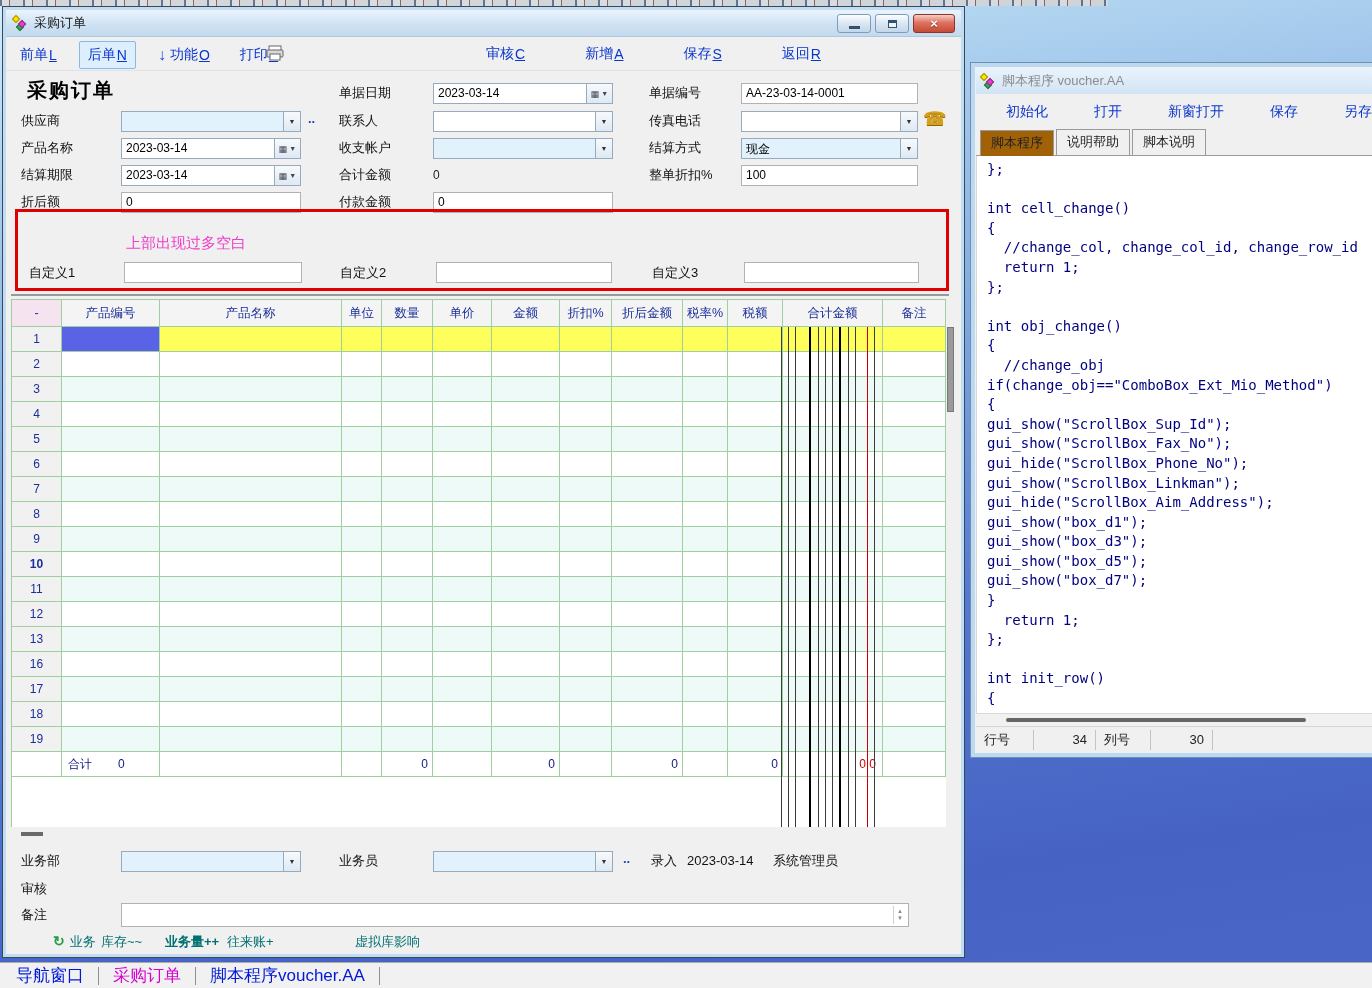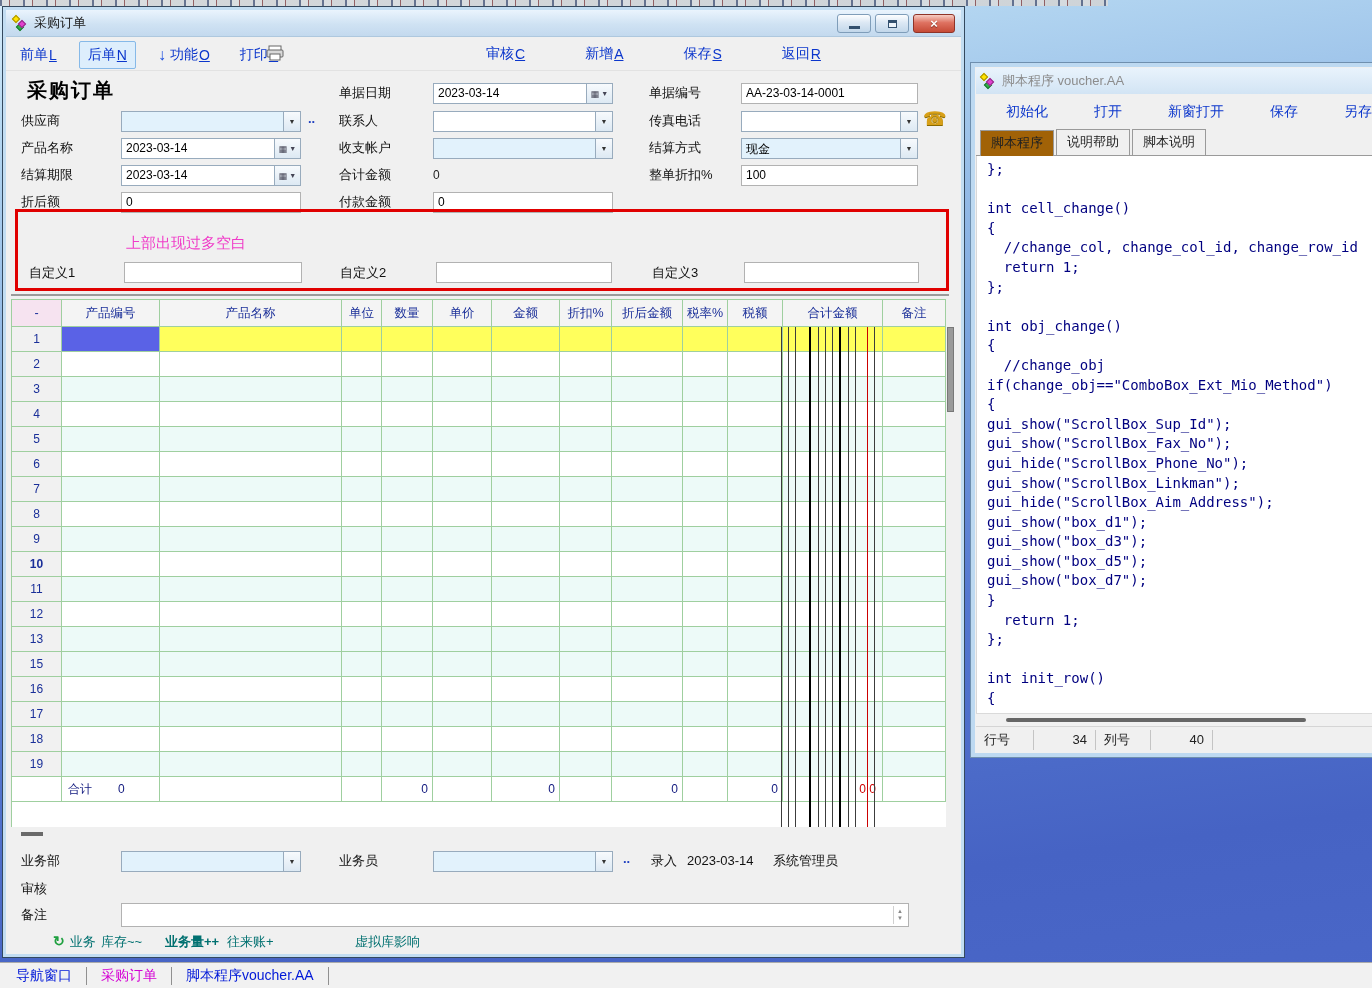--- a/index.html
+++ b/index.html
@@ -95,21 +95,21 @@
   .tab.active{background:#a16207;top:1px}
   .scode{flex:1;background:#fff;border-left:1px solid #d8d8d8;padding:4px 0 0 10px;overflow:hidden}
   .cl{white-space:pre;font-family:"DejaVu Sans Mono",monospace;font-size:14px;line-height:19.6px;color:#000080}
   .hscroll{height:13px;background:#f1f1f1;border-top:1px solid #dadada;flex:0 0 auto;position:relative}
   .hs-handle{position:absolute;left:30px;top:4px;width:300px;height:4px;background:#666;border-radius:2px}
   .sstatus{height:26px;background:#f0f0f0;border-top:1px solid #d5d5d5;display:flex;align-items:center;font-size:13px;color:#222;flex:0 0 auto}
   .st-cell{height:20px;line-height:20px;border-right:1px solid #c4c4c4;padding:0 8px}
   .st-val{width:62px;text-align:right}
   
   .taskbar{position:absolute;left:0;top:962px;width:1372px;height:26px;background:#f1f1f1;border-top:1px solid #ababab;display:flex;align-items:center;padding-left:8px}
-  .tb-item{font-size:14px;padding:0 8px;white-space:nowrap}
+  .tb-item{font-size:17px;padding:0 8px;white-space:nowrap}
   .tb-sep{width:1px;height:18px;background:#909090;margin:0 6px}
 </style>
 </head>
 <body>
 
 <div class="screen">
   <div class="top-strip"></div>
 
   <div class="mwin">
     <div class="titlebar">
@@ -441,35 +441,20 @@
           <div class="tc" style="width: 68px;"></div>
           <div class="tc" style="width: 52px;"></div>
           <div class="tc" style="width: 71px;"></div>
           <div class="tc" style="width: 45px;"></div>
           <div class="tc" style="width: 55px;"></div>
           <div class="tc" style="width: 100px;"></div>
           <div class="tc" style="width: 63px;"></div>
         </div>
         <div class="trow alt">
           <div class="tc rn" style="width: 50px;">13</div>
-          <div class="tc" style="width: 98px;"></div>
-          <div class="tc" style="width: 182px;"></div>
-          <div class="tc" style="width: 40px;"></div>
-          <div class="tc" style="width: 51px;"></div>
-          <div class="tc" style="width: 59px;"></div>
-          <div class="tc" style="width: 68px;"></div>
-          <div class="tc" style="width: 52px;"></div>
-          <div class="tc" style="width: 71px;"></div>
-          <div class="tc" style="width: 45px;"></div>
-          <div class="tc" style="width: 55px;"></div>
-          <div class="tc" style="width: 100px;"></div>
-          <div class="tc" style="width: 63px;"></div>
-        </div>
-        <div class="trow alt">
-          <div class="tc rn" style="width: 50px;">15</div>
           <div class="tc" style="width: 98px;"></div>
           <div class="tc" style="width: 182px;"></div>
           <div class="tc" style="width: 40px;"></div>
           <div class="tc" style="width: 51px;"></div>
           <div class="tc" style="width: 59px;"></div>
           <div class="tc" style="width: 68px;"></div>
           <div class="tc" style="width: 52px;"></div>
           <div class="tc" style="width: 71px;"></div>
           <div class="tc" style="width: 45px;"></div>
           <div class="tc" style="width: 55px;"></div>
@@ -652,21 +637,21 @@
         <div class="cl">{</div>
         <div class="cl">  return 1;</div>
       </div>
     <div class="hscroll">
         <div class="hs-handle"></div>
       </div>
     <div class="sstatus">
       <span class="st-cell" style="width:58px;border-left:none">行号</span>
       <span class="st-cell st-val">34</span>
       <span class="st-cell" style="width:55px">列号</span>
-      <span class="st-cell st-val">40</span>
+      <span class="st-cell st-val">30</span>
     </div>
   </div>
 
   <div class="taskbar">
       <span class="tb-item" style="color: rgb(0, 24, 216);">导航窗口</span>
       <div class="tb-sep"></div>
       <span class="tb-item" style="color: rgb(212, 0, 212);">采购订单</span>
       <div class="tb-sep"></div>
       <span class="tb-item" style="color: rgb(0, 24, 216);">脚本程序voucher.AA</span>
       <div class="tb-sep"></div>

